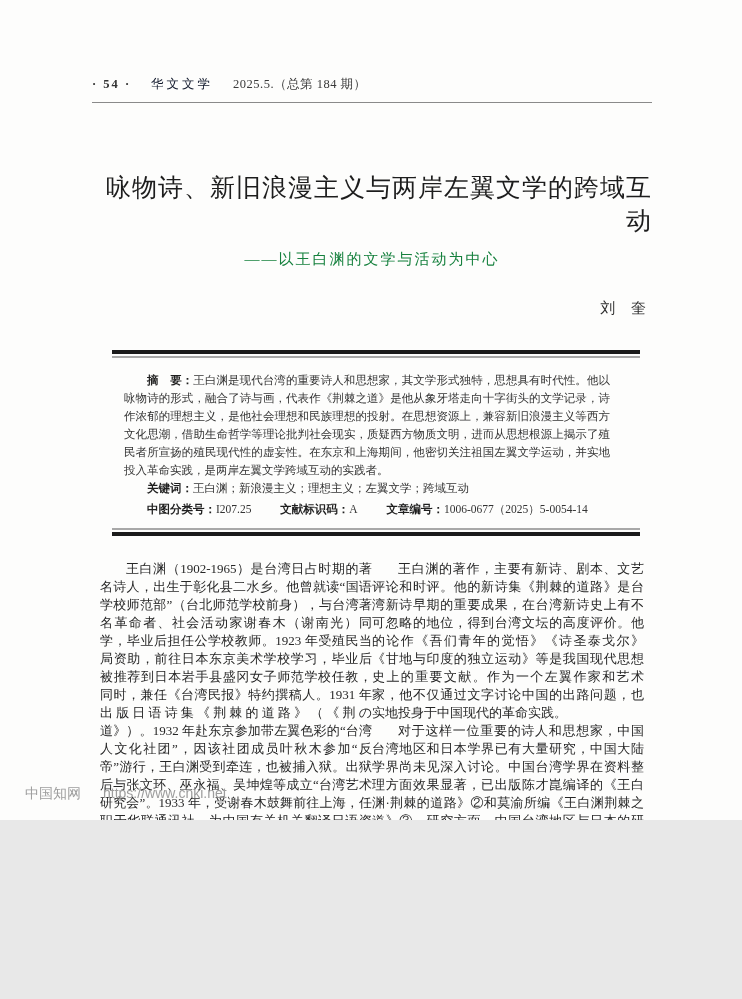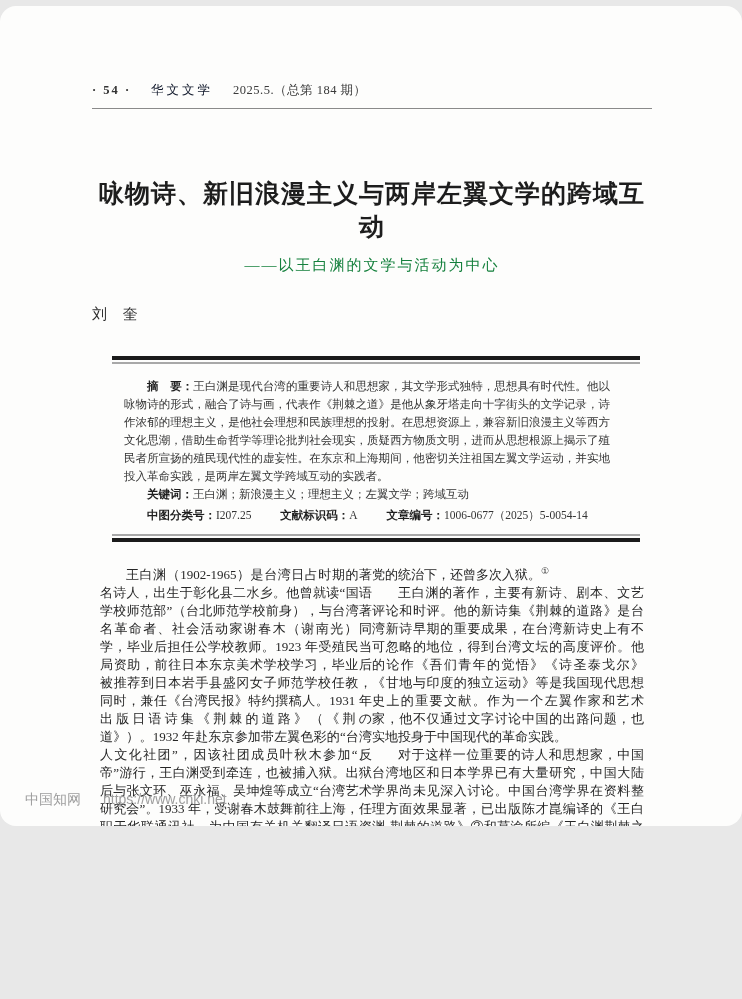--- a/index.html
+++ b/index.html
@@ -1,46 +1,45 @@
 <!DOCTYPE html>
 <html><head>
 <meta charset="utf-8">
 <style>
   * { margin:0; padding:0; box-sizing:border-box; }
   html,body { background:#e8e8e8; }
   .page {
     position:relative; width:742px; height:820px; background:#fdfdfc;
     font-family:"Liberation Serif", serif; color:#2b2b2b; overflow:hidden;
-    margin:6px auto;
-    border-radius:16px;
+    margin:0 auto;
   }
   .content { padding:76px 90px 0 92px; }
 
   
   .header {
     display:flex; align-items:baseline; gap:20px;
     font-size:12.5px; color:#333; padding-bottom:9px;
     border-bottom:1px solid #8a8a8a;
   }
   .page-num { font-weight:bold; letter-spacing:2px; }
   .journal-name { letter-spacing:3px; color:#0f172a; }
   .issue-info { color:#3a3a3a; letter-spacing:0.5px; }
 
   
   .title {
-    margin-top:68px; text-align:center;
-    font-family:"Liberation Sans", sans-serif; font-weight:700;
+    margin-top:68px; text-align:right;
+    font-family:"Liberation Sans", sans-serif; font-weight:400;
     font-size:25px; letter-spacing:1px; color:#1d1d1d;
   }
   .subtitle {
     margin-top:13px; text-align:center;
     font-size:15px; letter-spacing:2px; color:#15803d;
   }
   .author {
-    margin-top:30px; text-align:left;
+    margin-top:30px; text-align:right;
     font-size:15px; letter-spacing:6px; color:#2e2e2e;
   }
 
   
   .rules { margin:32px 12px 0 20px; }
   .rules .rule-black { height:4px; background:#1b1b1b; }
   .rules .rule-gray  { height:2px; background:#a8a8a8; margin-top:2px; }
   .rules.flip .rule-gray { margin-top:0; }
   .rules.flip .rule-black { margin-top:2px; }
   .rules.flip { margin-top:10px; }
@@ -106,21 +105,20 @@
     <div class="rules flip">
       <div class="rule-gray"></div>
       <div class="rule-black"></div>
     </div>
 
     <div class="columns">
       <div class="col">
         <p class="ind">王白渊（1902-1965）是台湾日占时期的著名诗人，出生于彰化县二水乡。他曾就读“国语学校师范部”（台北师范学校前身），与台湾著名革命者、社会活动家谢春木（谢南光）同学，毕业后担任公学校教师。1923 年受殖民当局资助，前往日本东京美术学校学习，毕业后被推荐到日本岩手县盛冈女子师范学校任教，同时，兼任《台湾民报》特约撰稿人。1931 年出版日语诗集《荆棘的道路》（《荆の道》）。1932 年赴东京参加带左翼色彩的“台湾人文化社团”，因该社团成员叶秋木参加“反帝”游行，王白渊受到牵连，也被捕入狱。出狱后与张文环、巫永福、吴坤煌等成立“台湾艺术研究会”。1933 年，受谢春木鼓舞前往上海，任职于华联通讯社，为中国有关机关翻译日语资料。1935 年任教于上海美术专科学校，“八一三”事变之后，被日军逮捕并押送台湾，关入台北监狱。台湾光复后，与苏新等编《新生报》，一度任编辑部主任。之后在国民</p>
       </div>
       <div class="col">
-        <p><span>党的统治下，还曾多次入狱。</span><sup class="ref">①</sup></p>
         <p class="ind">王白渊的著作，主要有新诗、剧本、文艺评论和时评。他的新诗集《荆棘的道路》是台湾新诗早期的重要成果，在台湾新诗史上有不可忽略的地位，得到台湾文坛的高度评价。他的论作《吾们青年的觉悟》《诗圣泰戈尔》《甘地与印度的独立运动》等是我国现代思想史上的重要文献。作为一个左翼作家和艺术家，他不仅通过文字讨论中国的出路问题，也实地投身于中国现代的革命实践。</p>
         <p class="ind">对于这样一位重要的诗人和思想家，中国台湾地区和日本学界已有大量研究，中国大陆学界尚未见深入讨论。中国台湾学界在资料整理方面效果显著，已出版陈才崑编译的《王白渊·荆棘的道路》②和莫渝所编《王白渊荆棘之道》③。研究方面，中国台湾地区与日本的研究覆盖面较广，从诗歌、艺术、思想到社会活动，均有所讨论。最具代表性的研究成果，有柳书琴的著作《荆棘之道：旅日青年的</p>
       </div>
     </div>
 
     <div class="fn-divider"></div>
 
     <div class="footnotes">
       <p class="fn-note"><span>①</span> <span>参考陈才崑：《王白渊生平·著作简表》，载陈才崑译《王白渊·荆棘的道路（下册）》，彰化：彰化县立文化中心 1995 年版，第 418-303 页。</span></p>
       <p class="fn-note"><span>②</span> <span>王白渊著、陈才崑译：《王白渊·荆棘的道路（上下）》，彰化：彰化县立文化中心 1995 年版。</span></p>

